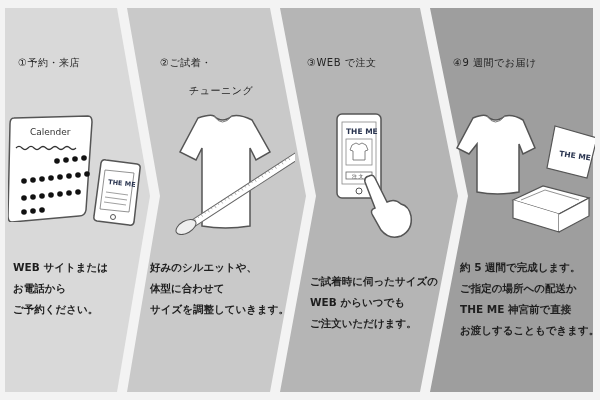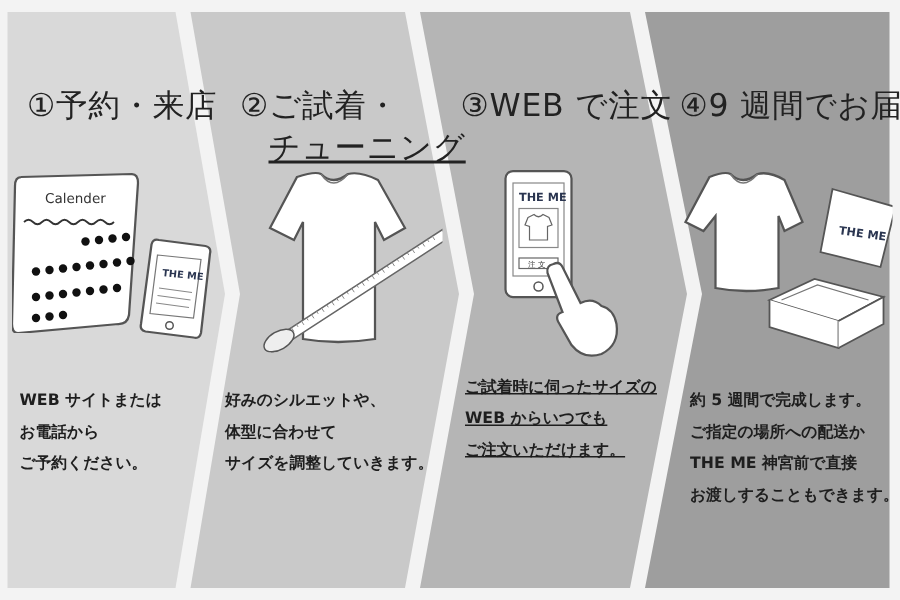--- a/index.html
+++ b/index.html
@@ -1,18 +1,18 @@
 <!DOCTYPE html>
 <html><head>
 <meta charset="utf-8">
 <style>
   html,body{margin:0;padding:0;}
   body{width:600px;height:400px;background:#f3f3f3;position:relative;overflow:hidden;font-family:"DejaVu Sans","Liberation Sans",sans-serif;}
   #bg{position:absolute;left:0;top:0;width:600px;height:400px;}
-  .step-title{position:absolute;font-size:21px;color:#222;letter-spacing:0.5px;white-space:nowrap;}
+  .step-title{position:absolute;font-size:10px;color:#222;letter-spacing:0.5px;white-space:nowrap;}
   .step-body{position:absolute;font-size:10.5px;color:#1e1e1e;font-weight:bold;line-height:21px;white-space:nowrap;}
   .step-body div{height:21px;}
   .illus{position:absolute;}
 </style>
 </head>
 <body>
 
 <svg id="bg" viewBox="0 0 600 400">
   <rect x="0" y="0" width="600" height="400" fill="#f3f3f3"></rect>
   <polygon points="5,8 117,8 150,196 117,392 5,392" fill="#d9d9d9"></polygon>
@@ -64,21 +64,21 @@
 </svg>
 <div class="step-body" style="left:13px;top:257px;">
   <div>WEB サイトまたは</div>
   <div>お電話から</div>
   <div>ご予約ください。</div>
 </div>
 
 <div class="step-title" style="left:160px;top:56px;">
   <span>②</span><span>ご試着・</span>
 </div>
-<div class="step-title" style="left:179px;top:84px;text-decoration:underline;">
+<div class="step-title" style="left:189px;top:84px;">
   <span>チューニング</span>
 </div>
 <svg class="illus" style="left:170px;top:110px;" width="125" height="125" viewBox="0 0 125 125">
   <path d="M28,8 Q40,4 44,6 Q52,14 62,6 Q70,4 82,10 L100,42 L86,50 L80,38 L80,116 Q55,120 32,116 L32,38 L26,50 L10,42 Z" fill="#fff" stroke="#555" stroke-width="1.5"></path>
   <path d="M44,6 Q52,18 62,6" fill="none" stroke="#777" stroke-width="1"></path>
   <g transform="rotate(-33 60 90)">
     <rect x="0" y="86" width="140" height="7" fill="#fff" stroke="#666" stroke-width="1"></rect>
     <path d="M4,86 v3 M8,86 v2 M12,86 v3 M16,86 v2 M20,86 v3 M24,86 v2 M28,86 v3 M32,86 v2 M36,86 v3 M40,86 v2 M44,86 v3 M48,86 v2 M52,86 v3 M56,86 v2 M60,86 v3 M64,86 v2 M68,86 v3 M72,86 v2 M76,86 v3 M80,86 v2 M84,86 v3 M88,86 v2 M92,86 v3 M96,86 v2 M100,86 v3 M104,86 v2 M108,86 v3 M112,86 v2 M116,86 v3 M120,86 v2 M124,86 v3 M128,86 v2 M132,86 v3" stroke="#888" stroke-width="0.6"></path>
   </g>
   <ellipse cx="16" cy="117" rx="11" ry="6" transform="rotate(-30 16 117)" fill="#eee" stroke="#555" stroke-width="1"></ellipse>
@@ -96,21 +96,21 @@
   <rect x="2" y="2" width="44" height="84" rx="5" fill="#fff" stroke="#555" stroke-width="1.5"></rect>
   <rect x="7" y="10" width="34" height="62" fill="none" stroke="#888" stroke-width="0.8"></rect>
   <text x="11" y="22" font-size="7.5" font-weight="bold" fill="#2a3550" font-family="DejaVu Sans, sans-serif">THE ME</text>
   <rect x="11" y="27" width="26" height="26" fill="none" stroke="#888" stroke-width="0.8"></rect>
   <path d="M17,33 L21,31 Q24,34 27,31 L31,33 L33,38 L30,39 L30,48 L18,48 L18,39 L15,38 Z" fill="#fff" stroke="#666" stroke-width="0.8"></path>
   <rect x="11" y="60" width="26" height="7" fill="none" stroke="#666" stroke-width="0.8"></rect>
   <text x="17" y="66" font-size="5" fill="#333" font-family="DejaVu Sans, sans-serif">注 文</text>
   <circle cx="24" cy="79" r="3" fill="none" stroke="#555" stroke-width="1"></circle>
   <path d="M34,64 Q38,62 40,66 L52,90 Q60,86 66,92 Q74,94 76,104 Q78,118 66,124 Q54,128 46,118 L38,104 Q34,98 40,96 L30,70 Q29,65 34,64 Z" fill="#fff" stroke="#555" stroke-width="1.5"></path>
 </svg>
-<div class="step-body" style="left:310px;top:248px;text-decoration:underline;">
+<div class="step-body" style="left:310px;top:271px;">
   <div>ご試着時に伺ったサイズの</div>
   <div>WEB からいつでも</div>
   <div>ご注文いただけます。</div>
 </div>
 
 <div class="step-title" style="left:453px;top:56px;">
   <span>④</span><span>9 週間でお届け</span>
 </div>
 <svg class="illus" style="left:455px;top:108px;" width="140" height="125" viewBox="0 0 140 125">
   <path d="M18,10 Q28,6 32,8 Q40,16 50,8 Q58,6 68,12 L80,40 L68,46 L64,36 L64,84 Q42,88 22,84 L22,36 L14,46 L2,40 Z" fill="#fff" stroke="#555" stroke-width="1.5"></path>

